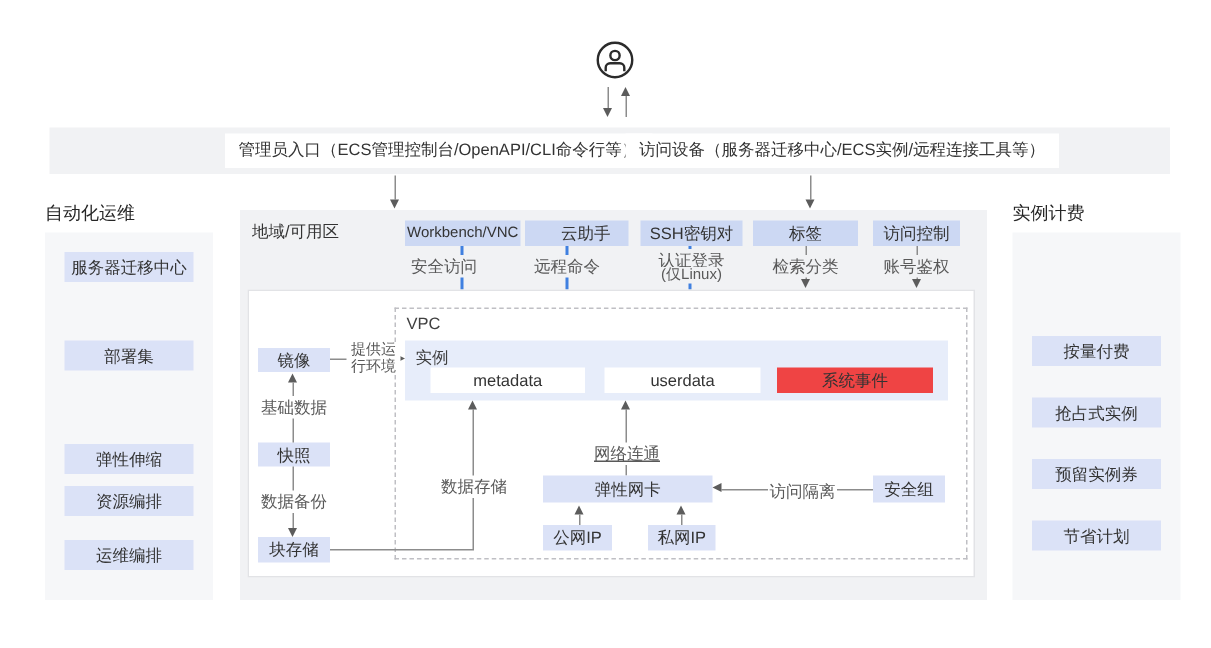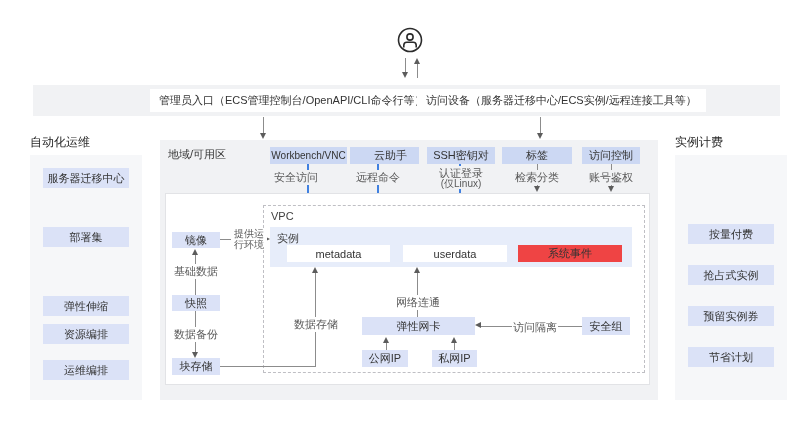--- a/index.html
+++ b/index.html
@@ -171,21 +171,21 @@
   <div class="abs arr arr-right" style="left:264px;top:236px;"></div>
   <div class="abs small2 on-white" style="left:231px;top:228px;width:34px;">提供运行环境</div>
 
   <div class="abs hline" style="left:220px;top:366px;width:96px;"></div>
   <div class="abs vline" style="left:315px;top:273px;height:93px;"></div>
   <div class="abs arr arr-up" style="left:312px;top:267px;"></div>
   <div class="abs lbl lbl-c on-white" style="left:316px;top:317px;">数据存储</div>
 
   <div class="abs vline" style="left:417px;top:273px;height:44px;"></div>
   <div class="abs arr arr-up" style="left:414px;top:267px;"></div>
-  <div class="abs lbl lbl-c on-white" style="left:418px;top:295px;">网络连通</div>
+  <div class="abs lbl lbl-c on-white" style="left:418px;top:295px;text-decoration:underline;">网络连通</div>
 
   <div class="abs blue-item" style="left:362px;top:317px;width:113px;height:18px;">
       <span>弹性网卡</span>
     </div>
   <div class="abs blue-item" style="left:362px;top:350px;width:46px;height:17px;">
       <span>公网IP</span>
     </div>
   <div class="abs blue-item" style="left:432px;top:350px;width:45px;height:17px;">
       <span>私网IP</span>
     </div>

